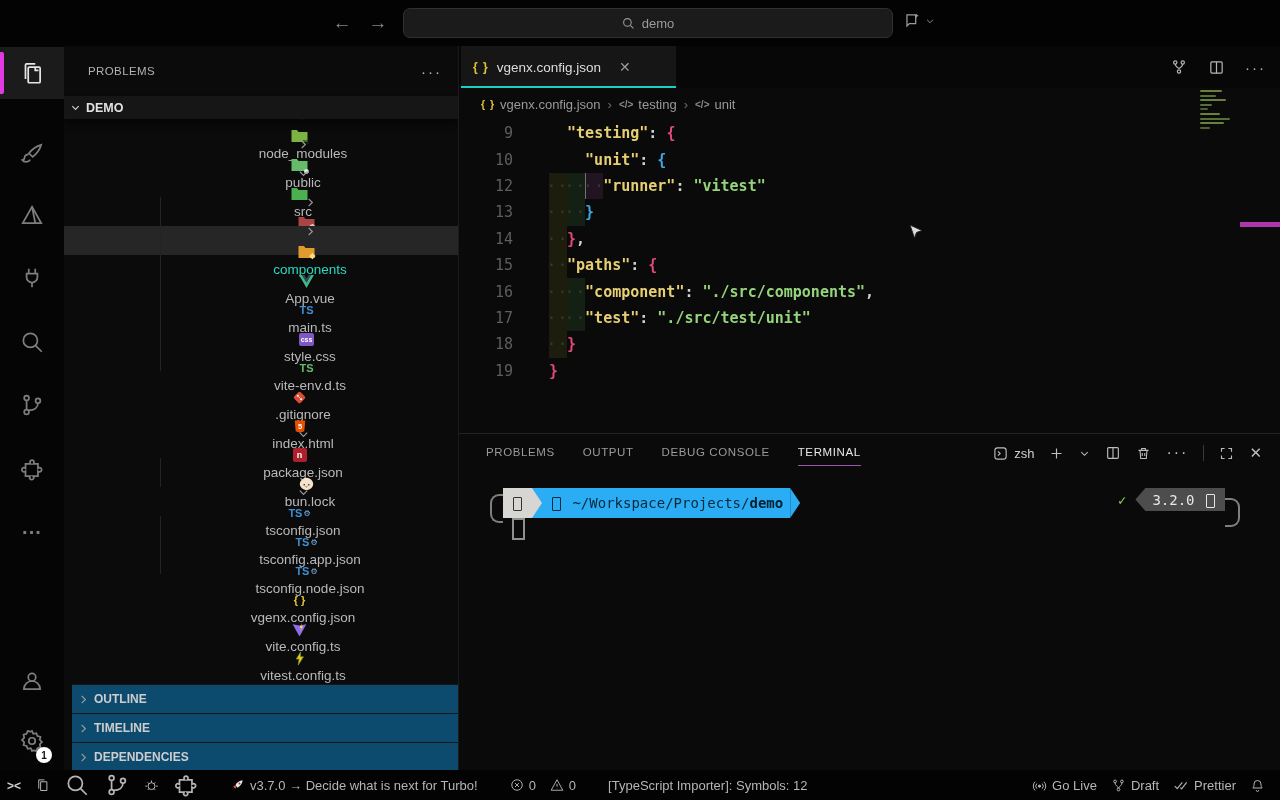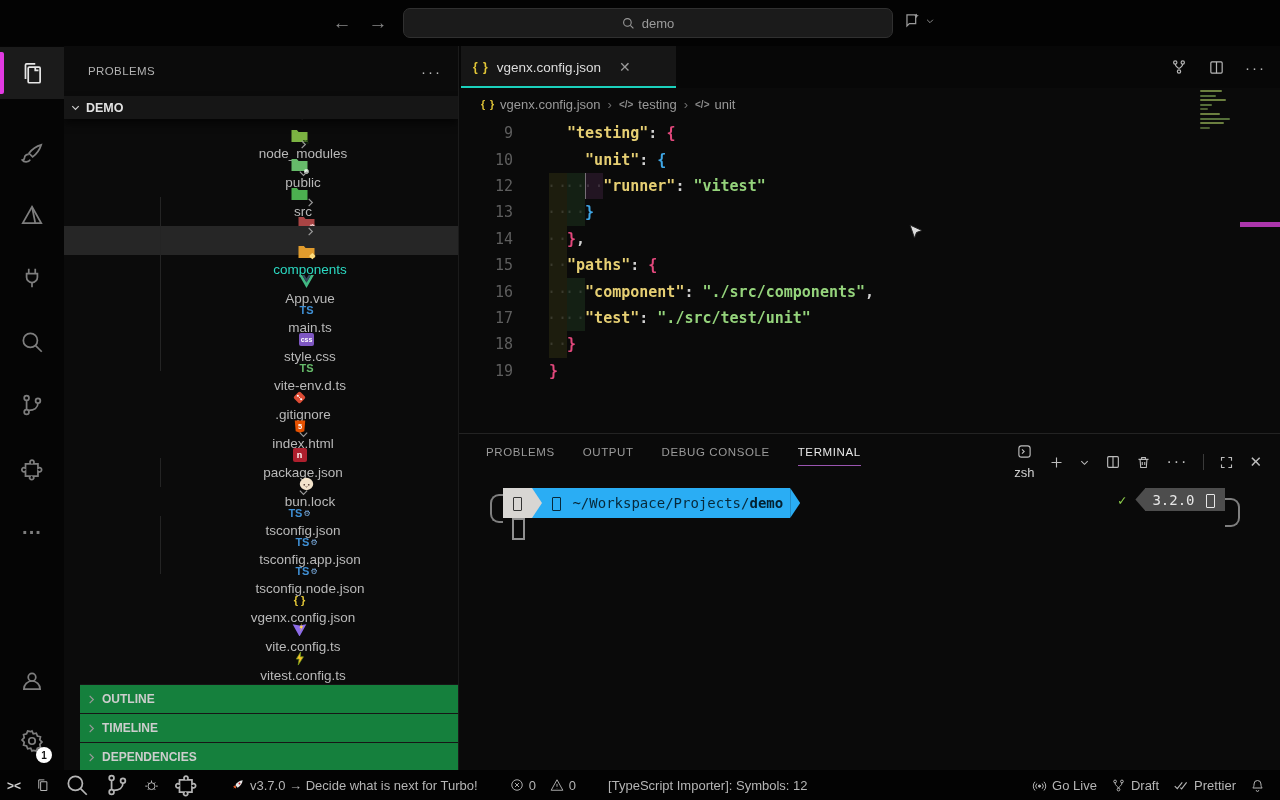--- a/index.html
+++ b/index.html
@@ -35,21 +35,21 @@
   #explorer-actions { margin-left:auto; color:#b9b9b9; font-size:15px; letter-spacing:2px; }
   #demo-header { position:absolute; left:0; top:50px; width:100%; height:23px; background:#161616;
     display:flex; align-items:center; gap:5px; padding-left:6px; color:#e2e2e2; font-size:12.5px;
     font-weight:700; z-index:3; box-shadow:0 5px 7px rgba(0,0,0,.55); }
   #tree { position:absolute; left:0; top:64px; width:100%; z-index:1; }
   .row { height:29px; display:flex; align-items:center; color:#b9b9b9; font-size:13.5px; position:relative;flex-direction:column; }
   .row.selected { background:#262626; color:#2bd9c2; }
   .row .chev { width:16px; display:flex; justify-content:center; color:#9a9a9a; flex:0 0 16px; }
   .row .ficon { width:20px; display:flex; justify-content:center; align-items:center; flex:0 0 20px; margin-right:7px; }
   .guide { position:absolute; left:96px; top:0; bottom:0; width:1px; background:#242424; }
-  #bottom-sections { position:absolute; left:16px; top:638px; width:100%; height:86px; background:#15803d; z-index:4; }
+  #bottom-sections { position:absolute; left:8px; top:638px; width:100%; height:86px; background:#0c4a6e; z-index:4; }
   .bsec { height:29px; display:flex; align-items:center; gap:5px; padding-left:6px; color:#cdcdcd;
     font-size:12px; font-weight:700; border-top:1px solid #161616; }
 
   
   #editor { position:absolute; left:458px; top:46px; width:822px; height:724px; background:#0a0a0a;
     border-left:1px solid #1b1b1b; }
   #tabbar { position:absolute; left:0; top:0; width:100%; height:42px; background:#070707; }
   #tab-active { position:absolute; left:2px; top:0; width:215px; height:42px; background:#161616;
     display:flex; align-items:center; gap:8px; padding:0 12px; color:#dcdcdc; font-size:13.5px; }
   #tab-active::after { content:""; position:absolute; left:0; right:0; bottom:0; height:2.5px; background:#1bd1bd; }
@@ -82,21 +82,21 @@
 
   
   #panel { position:absolute; left:0; top:387px; width:100%; height:337px; background:#0a0a0a;
     border-top:1px solid #232323; }
   #panel-tabs { position:absolute; left:27px; top:12px; display:flex; gap:28px; }
   .ptab { color:#9a9a9a; font-size:11.5px; letter-spacing:.6px; padding-bottom:8px; position:relative; }
   .ptab.active { color:#e8e8e8; }
   .ptab.active::after { content:""; position:absolute; left:0; right:0; bottom:0; height:1.5px; background:#9a55b0; }
   #panel-actions { position:absolute; right:18px; top:10px; display:flex; align-items:center; gap:15px; color:#bdbdbd; }
   .pa-divider { width:1px; height:16px; background:#3a3a3a; }
-  #zsh-chip { display:flex; align-items:center; gap:6px; color:#cfcfcf; font-size:13px;flex-direction:column; }
+  #zsh-chip { display:flex; align-items:center; gap:6px; color:#cfcfcf; font-size:13px; }
 
   
   #term { position:absolute; left:0; top:48px; width:100%; height:280px;
     font-family:"DejaVu Sans Mono","Liberation Mono",monospace; font-size:14px; }
   #prompt-bracket { position:absolute; left:31px; top:12px; width:13px; height:29px;
     border:2px solid #7f7f7f; border-right:none; border-radius:9px 0 0 9px; }
   #prompt-line { position:absolute; left:44px; top:6px; height:30px; display:flex; align-items:stretch; }
   .seg { display:flex; align-items:center; padding:0 7px; }
   .seg-light { background:#d8d6d3; color:#333; }
   .seg-blue { background:#2aadf4; color:#07293a; font-weight:500; }

